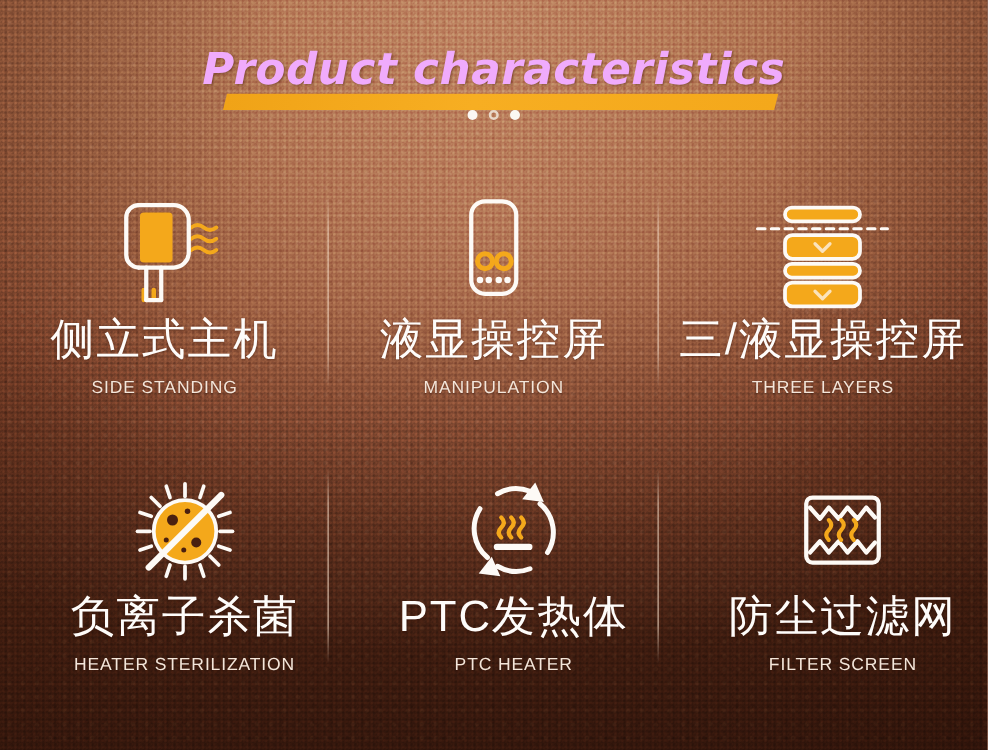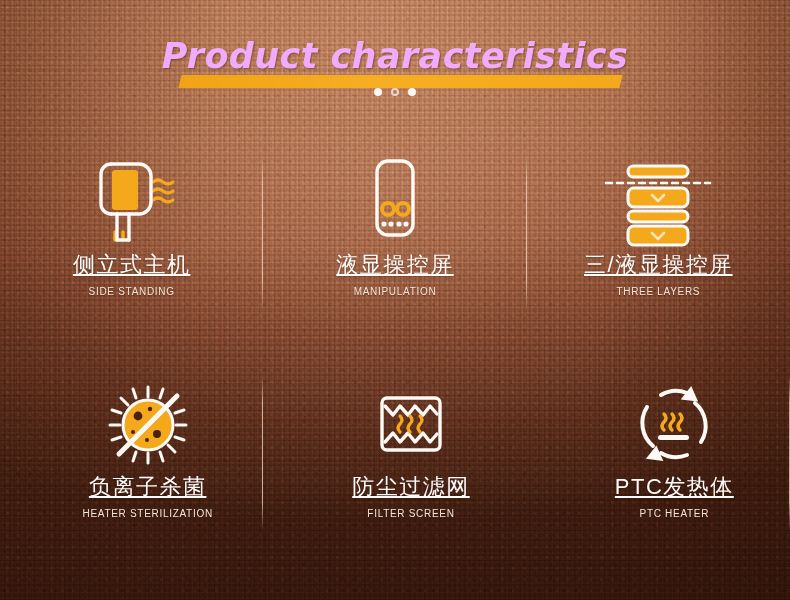--- a/index.html
+++ b/index.html
@@ -112,31 +112,30 @@
     right:0; top:22px; bottom:42px;
     width:1px;
     background:linear-gradient(180deg, rgba(236,205,182,0) 0%, rgba(240,214,193,.75) 18%, rgba(240,214,193,.8) 80%, rgba(236,205,182,0) 100%);
   }
 
   .icon-box{
     height:106px;
     display:flex; align-items:center; justify-content:center;
   }
   .label-cn{
-    font-size:22px;
+    font-size:35px;
     color:#fefcfa;
     letter-spacing:1.5px;
     text-shadow:0 1px 2px rgba(55,20,8,.45);
     white-space:nowrap;
     line-height:1.1;
-    text-decoration:underline;
   }
   .label-en{
     margin-top:9px;
-    font-size:10px;
+    font-size:14px;
     color:#f4e6da;
     letter-spacing:.7px;
     white-space:nowrap;
     text-shadow:0 1px 1px rgba(55,20,8,.4);
     text-align:right;
   }
   
   .row2 .icon-box{ height:100px; }
   .row2{ padding-top:22px;margin-left:32px; }
 
@@ -271,41 +270,20 @@
               <circle cx="42" cy="58" r="2.0"></circle>
             </g>
 
             <path d="M14 72 L72 14" stroke="#fdfaf6" stroke-width="5" stroke-linecap="round"></path>
           </svg>
         </div>
         <div class="label-cn">负离子杀菌</div>
         <div class="label-en">HEATER STERILIZATION</div>
       </div>
 
-      <div class="cell row2">
-        <div class="icon-box">
-          <svg width="86" height="80" viewBox="0 0 86 80">
-
-            <rect x="14" y="13" width="58" height="52" rx="5" fill="none" stroke="#fdfaf6" stroke-width="3.4"></rect>
-
-            <path d="M17 21 L25 30 L32 21 L40 30 L47 21 L55 30 L62 21 L69 29" fill="none" stroke="#fdfaf6" stroke-width="3.4" stroke-linejoin="round" stroke-linecap="round"></path>
-
-            <path d="M17 57 L25 48 L32 57 L40 48 L47 57 L55 48 L62 57 L69 49" fill="none" stroke="#fdfaf6" stroke-width="3.4" stroke-linejoin="round" stroke-linecap="round"></path>
-
-            <g stroke="#f4a81b" stroke-width="3.2" fill="none" stroke-linecap="round">
-              <path d="M32 47 q-4 -4 0 -8 q4 -4 0 -8"></path>
-              <path d="M42 47 q-4 -4 0 -8 q4 -4 0 -8"></path>
-              <path d="M52 47 q-4 -4 0 -8 q4 -4 0 -8"></path>
-            </g>
-          </svg>
-        </div>
-        <div class="label-cn">防尘过滤网</div>
-        <div class="label-en">FILTER SCREEN</div>
-      </div>
-
       <div class="cell divr row2">
         <div class="icon-box">
           <svg width="86" height="86" viewBox="0 0 86 86">
 
             <g fill="none" stroke="#fdfaf6" stroke-width="4" stroke-linecap="round">
               <path d="M64 21 A30 30 0 0 1 70 60"></path>
               <path d="M22 64 A30 30 0 0 1 16 25"></path>
               <path d="M30 13 A30 30 0 0 1 56 11"></path>
               <path d="M56 73 A30 30 0 0 1 30 71"></path>
             </g>
@@ -320,15 +298,36 @@
               <path d="M49 48 q-4 -4 0 -8 q4 -4 0 -8"></path>
             </g>
 
             <rect x="27" y="53" width="31" height="5" rx="2.5" fill="#fdfaf6"></rect>
           </svg>
         </div>
         <div class="label-cn">PTC发热体</div>
         <div class="label-en">PTC HEATER</div>
       </div>
 
+      <div class="cell row2">
+        <div class="icon-box">
+          <svg width="86" height="80" viewBox="0 0 86 80">
+
+            <rect x="14" y="13" width="58" height="52" rx="5" fill="none" stroke="#fdfaf6" stroke-width="3.4"></rect>
+
+            <path d="M17 21 L25 30 L32 21 L40 30 L47 21 L55 30 L62 21 L69 29" fill="none" stroke="#fdfaf6" stroke-width="3.4" stroke-linejoin="round" stroke-linecap="round"></path>
+
+            <path d="M17 57 L25 48 L32 57 L40 48 L47 57 L55 48 L62 57 L69 49" fill="none" stroke="#fdfaf6" stroke-width="3.4" stroke-linejoin="round" stroke-linecap="round"></path>
+
+            <g stroke="#f4a81b" stroke-width="3.2" fill="none" stroke-linecap="round">
+              <path d="M32 47 q-4 -4 0 -8 q4 -4 0 -8"></path>
+              <path d="M42 47 q-4 -4 0 -8 q4 -4 0 -8"></path>
+              <path d="M52 47 q-4 -4 0 -8 q4 -4 0 -8"></path>
+            </g>
+          </svg>
+        </div>
+        <div class="label-cn">防尘过滤网</div>
+        <div class="label-en">FILTER SCREEN</div>
+      </div>
+
     </div>
   </div>
 </div>
 
 </body></html>

